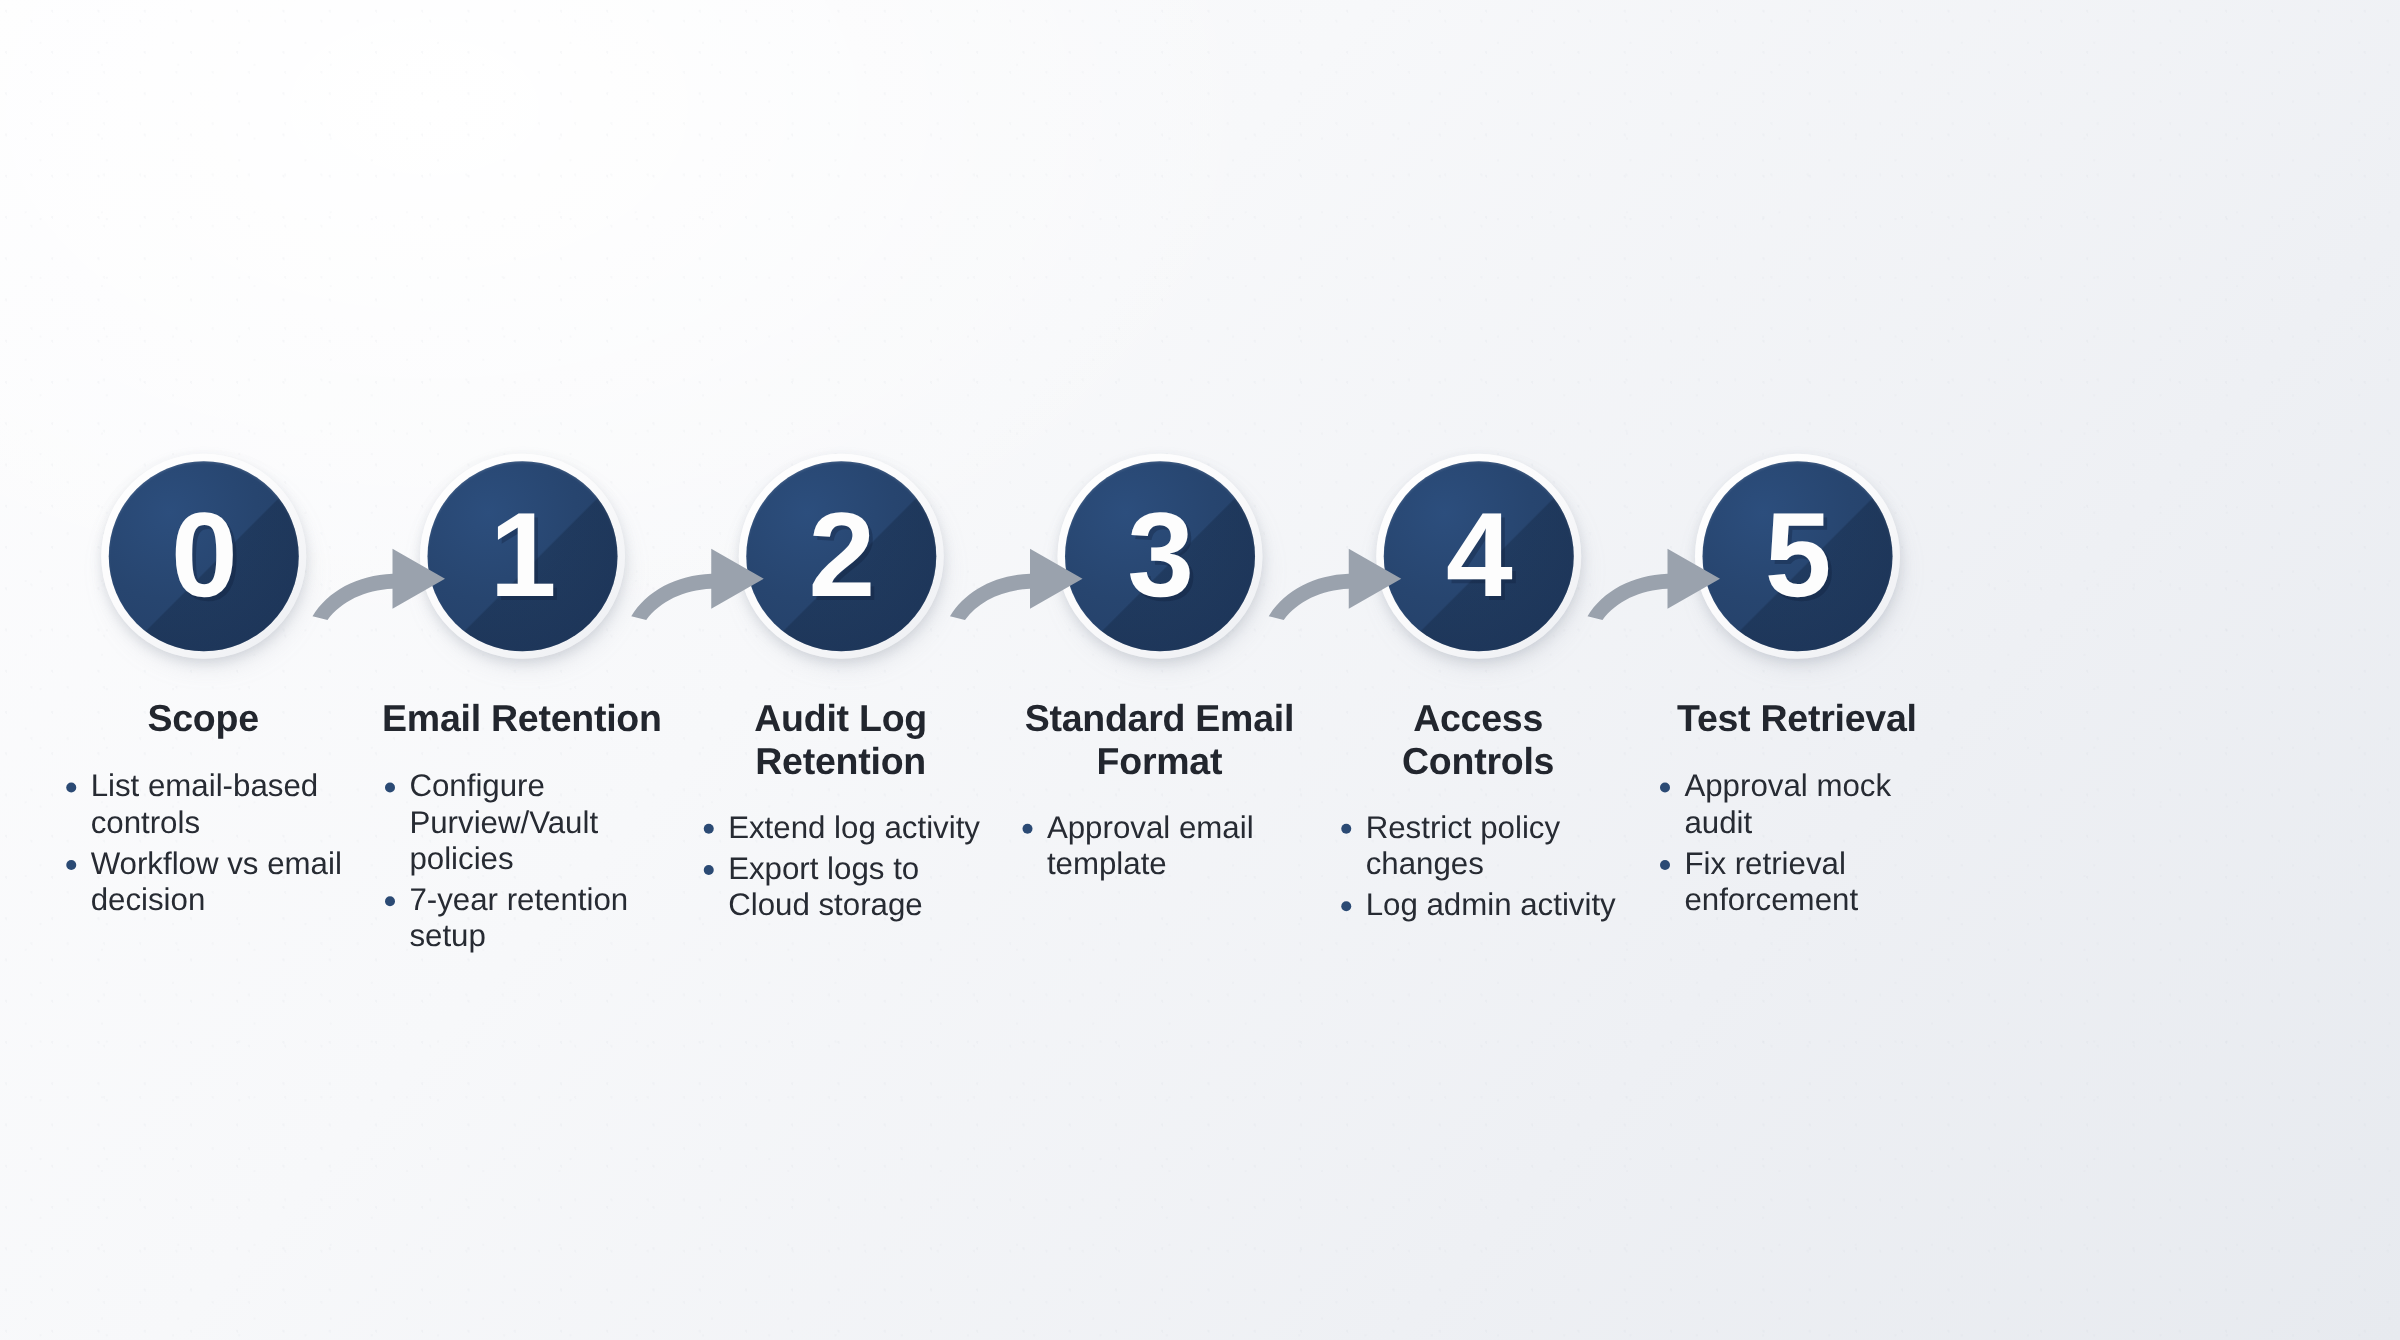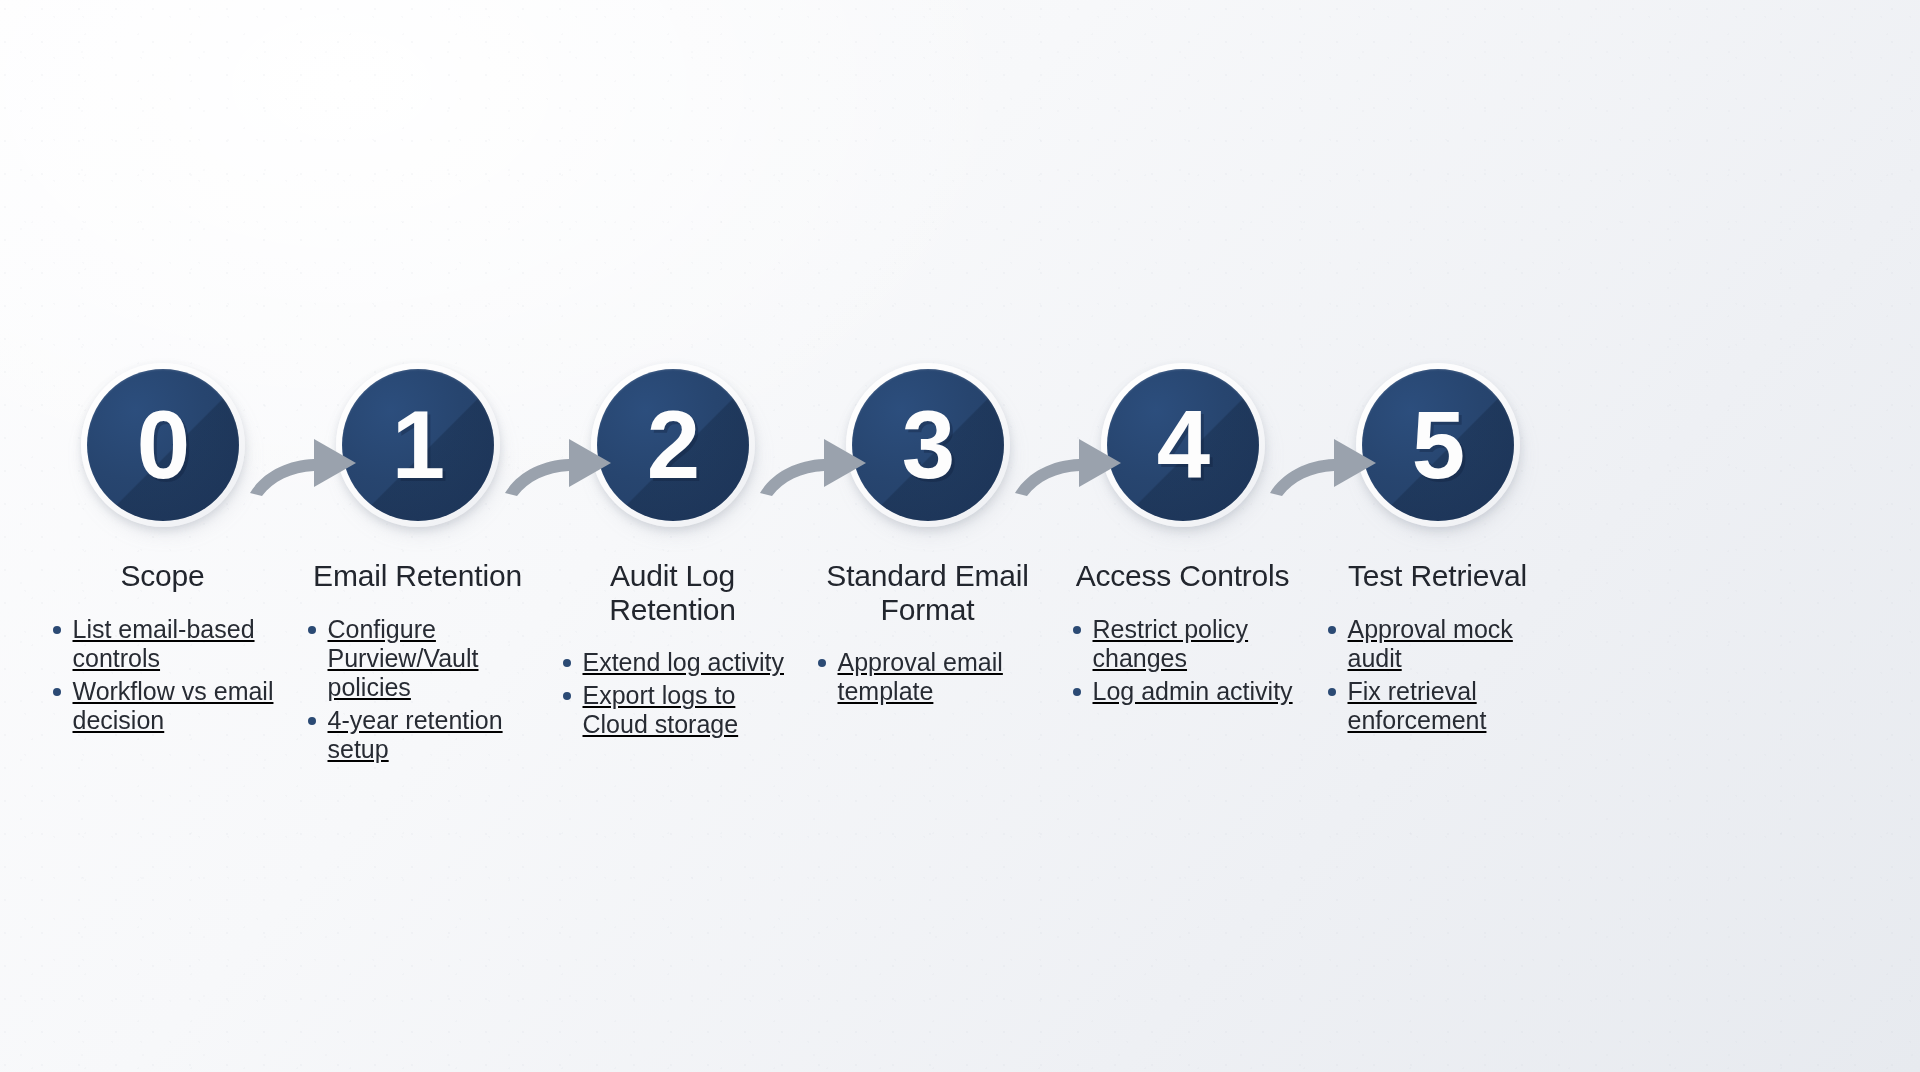--- a/index.html
+++ b/index.html
@@ -133,33 +133,32 @@
     pointer-events: none;
   }
   .step:last-child .arrow { display: none; }
 
   
   .step-head {
     margin-top: 24px;
     width: 230px;
     text-align: center;
     font-family: "Liberation Sans", sans-serif;
-    font-weight: normal;
+    font-weight: bold;
     font-size: 30px;
     line-height: 1.12;
     color: #22262e;
     letter-spacing: -0.2px;
   }
   .bullets {
     margin: 22px 0 0 0;
     padding: 0;
     width: 228px;
     list-style: none;
     text-align: left;
-    text-decoration: underline;
   }
   .bullets li {
     position: relative;
     padding-left: 24px;
     margin-bottom: 4px;
     font-family: "Liberation Sans", sans-serif;
     font-size: 25px;
     line-height: 1.16;
     color: #272b33;
   }
@@ -203,21 +202,21 @@
           <div class="badge">
             <span class="badge-num">1</span>
           </div>
           <svg class="arrow" viewBox="0 0 110 80">
             <path d="M2,76 C14,56 38,43 66,42 L66,22 L108,46 L66,70 L66,54 C44,55 25,64 14,79 Z" fill="#9aa2ad"></path>
           </svg>
         </div>
         <div class="step-head">Email Retention</div>
         <ul class="bullets">
           <li><span class="dot"></span><span>Configure Purview/Vault policies</span></li>
-          <li><span class="dot"></span><span>4-year retention setup</span></li>
+          <li><span class="dot"></span><span>7-year retention setup</span></li>
         </ul>
       </div>
       <div class="step">
         <div class="badge-wrap">
           <div class="badge-shadow"></div>
           <div class="badge-ring"></div>
           <div class="badge">
             <span class="badge-num">2</span>
           </div>
           <svg class="arrow" viewBox="0 0 110 80">

